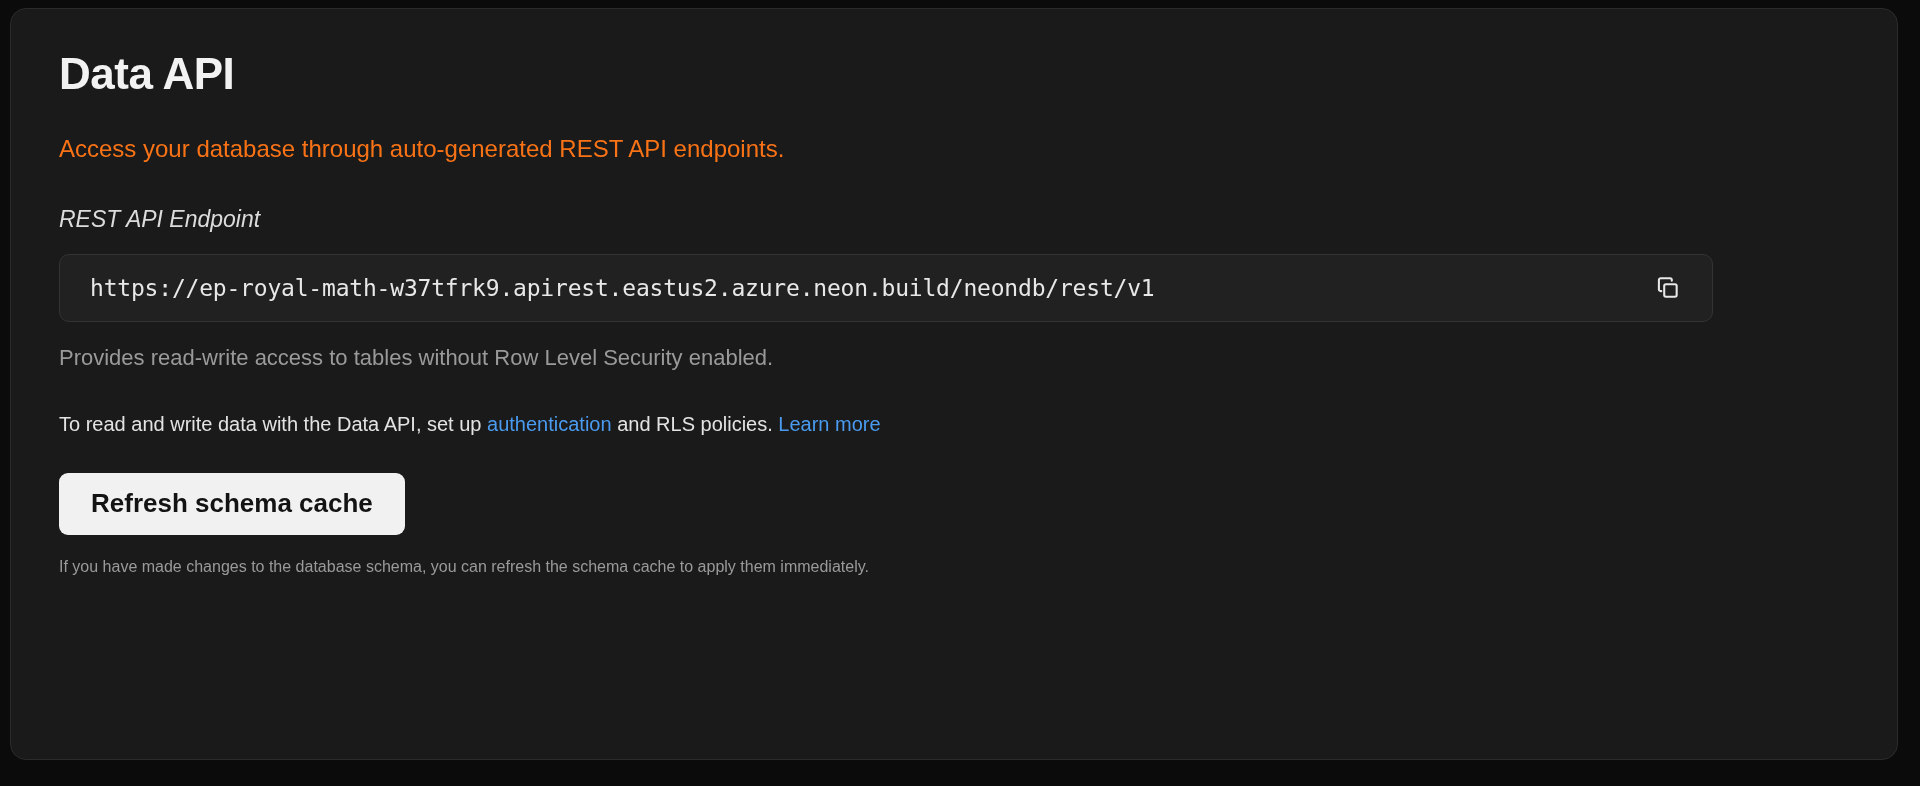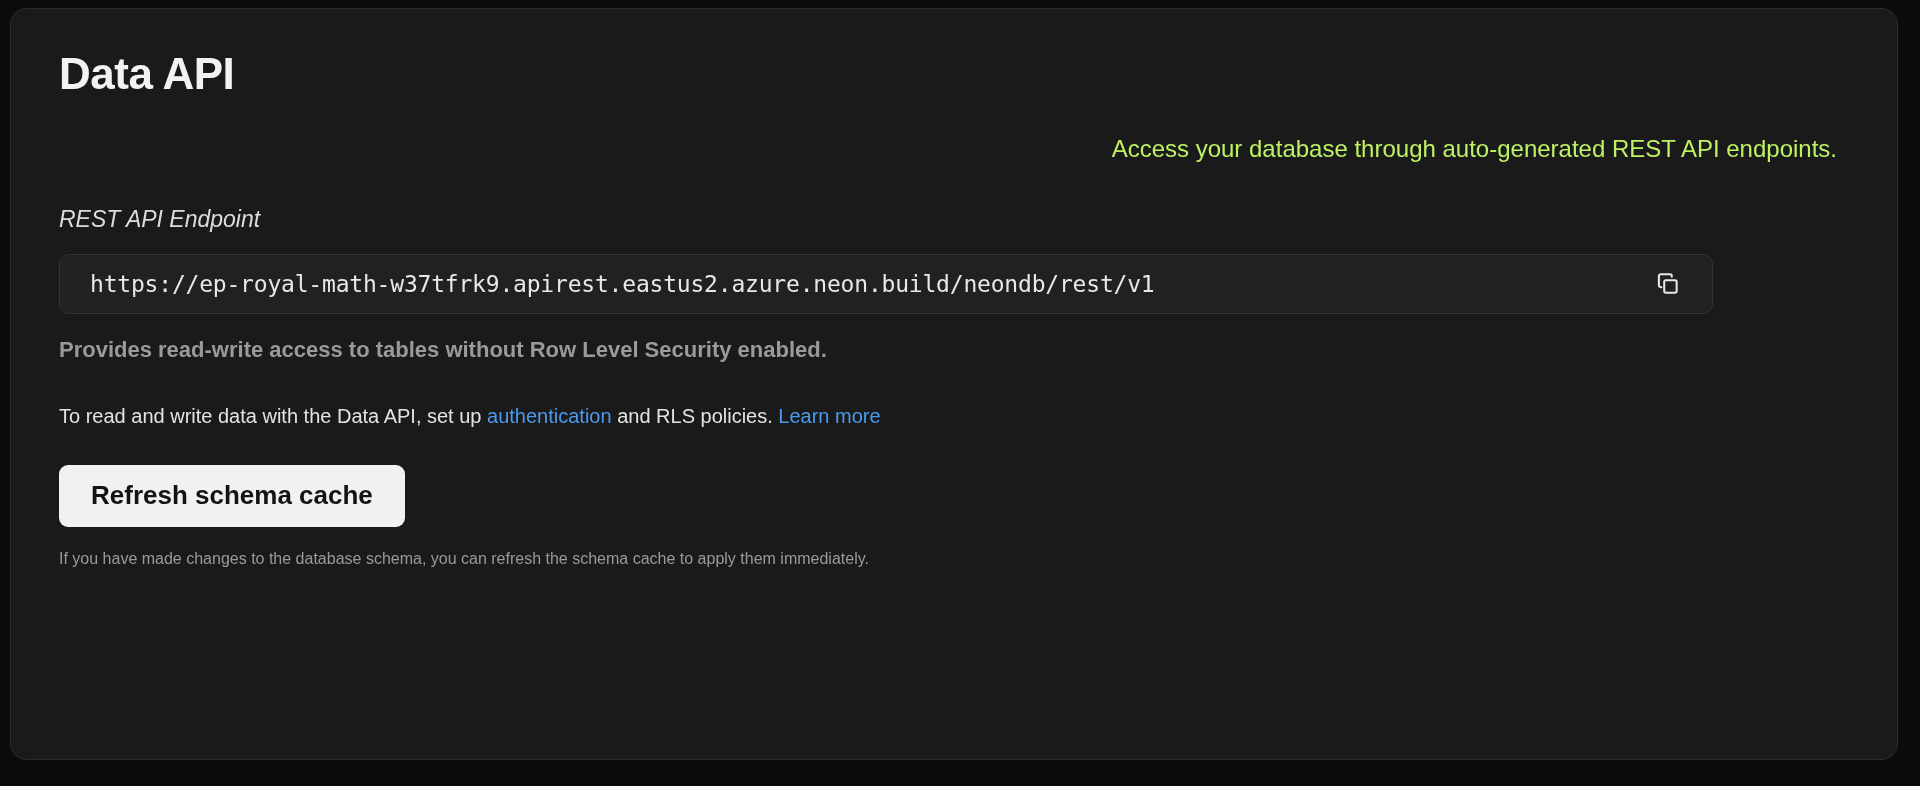--- a/index.html
+++ b/index.html
@@ -29,56 +29,55 @@
     top: 8px;
     width: 1888px;
     height: 752px;
     background: #1a1a1a;
     border: 1px solid #2b2b2b;
     border-radius: 16px;
     padding: 0;
   }
 
   .card-inner {
-    padding: 42px 60px 0 48px;
+    padding: 42px 28px 0 48px;
   }
 
   
   .page-title {
     margin: 0;
     font-size: 44px;
     line-height: 1.05;
     font-weight: bold;
     letter-spacing: -0.5px;
     color: #f2f2f2;
   }
 
   .page-subtitle {
     margin: 36px 0 0 0;
     font-size: 24px;
     line-height: 1.3;
-    color: #bef264;
+    color: #f97316;
     font-weight: normal;
-    text-align: right;
   }
 
   
   .field-label {
     margin: 42px 0 0 0;
     font-size: 23px;
     line-height: 1.2;
     color: #dcdcdc;
     font-weight: normal;
     font-style: italic;
   }
 
   .input-row {
     margin-top: 20px;
     width: 1654px;
-    height: 60px;
+    height: 68px;
     background: #212121;
     border: 1px solid #333333;
     border-radius: 10px;
     display: flex;
     align-items: center;
     padding: 0 22px 0 30px;
   }
 
   .endpoint-value {
     flex: 1 1 auto;
@@ -103,21 +102,21 @@
     cursor: pointer;
     padding: 0;
   }
   .copy-btn svg { display: block; }
 
   .field-help {
     margin: 22px 0 0 0;
     font-size: 22px;
     line-height: 1.3;
     color: #9a9a9a;
-    font-weight: bold;
+    font-weight: normal;
   }
 
   
   .info-line {
     margin: 38px 0 0 0;
     font-size: 20px;
     line-height: 1.3;
     color: #e3e3e3;
     font-weight: normal;
   }

